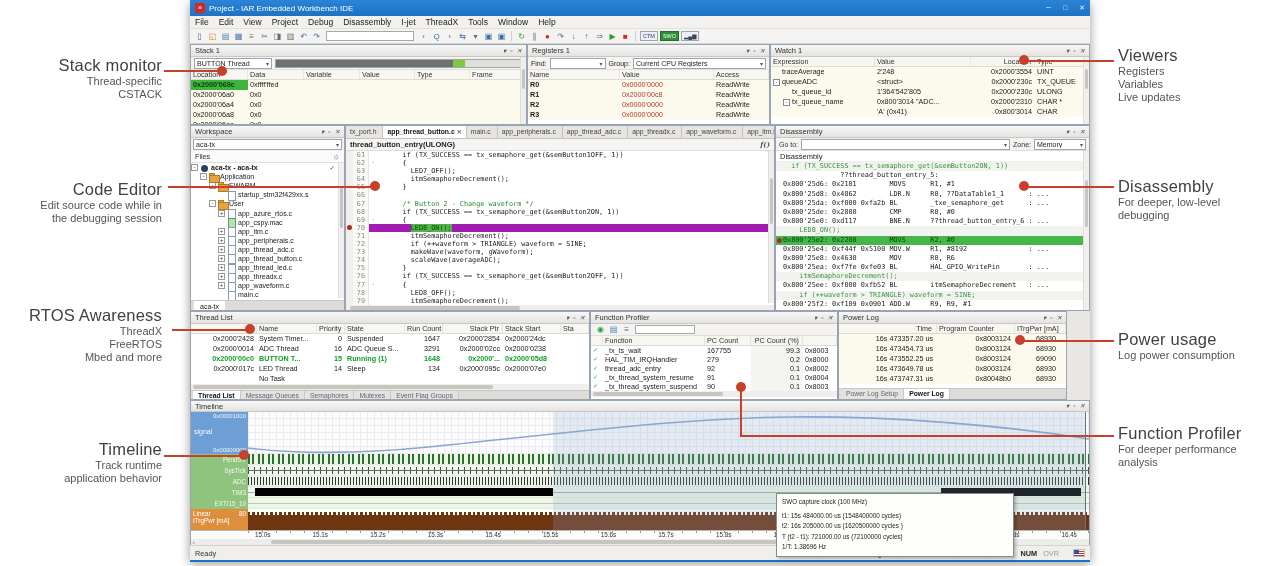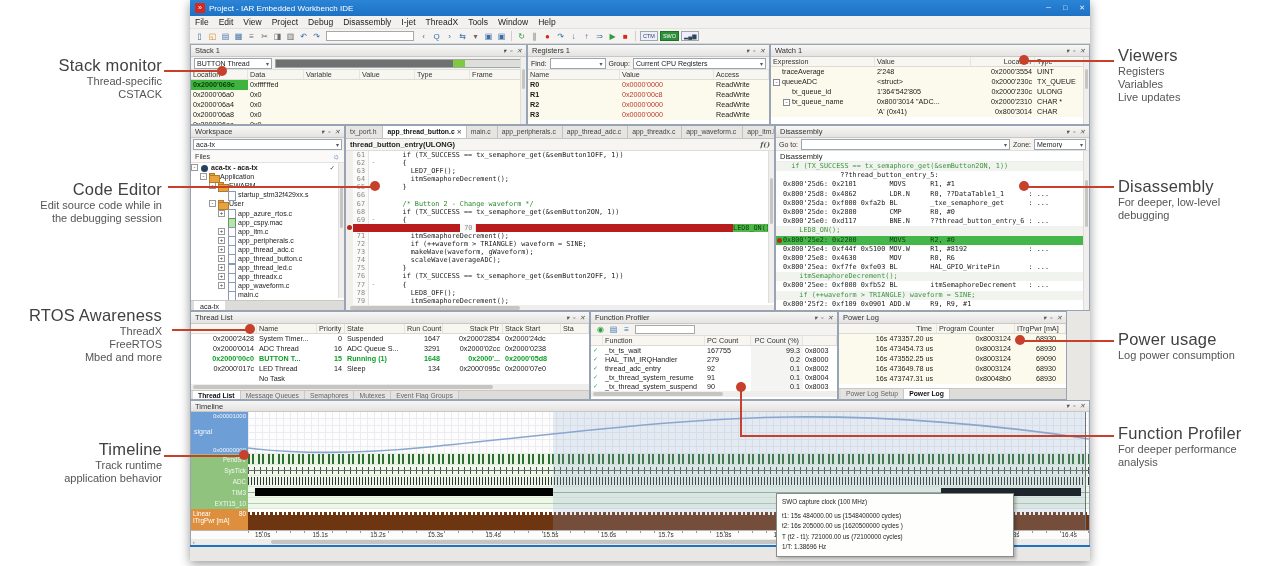--- a/index.html
+++ b/index.html
@@ -126,21 +126,21 @@
   .crumb .fx { margin-left:auto; font-style:italic; font-family:"DejaVu Serif", serif; font-size:7px; color:#555; }
   .code { height:154px; background:#fff; overflow:hidden; font-family:"DejaVu Sans Mono", monospace; font-size:6.8px; }
   .eline { display:flex; height:8.1px; line-height:8.1px; white-space:pre; }
   .eline .ebp { width:7px; flex:none; background:#f0efec; }
   .eline.bp .ebp::after { content:""; display:block; width:5px; height:5px; border-radius:50%; background:#b22a1a; margin:1.5px auto 0; }
   .eline .lnum { width:16px; flex:none; text-align:right; color:#888; padding-right:3px; background:#fafaf8; border-right:1px solid #e4e4e0; }
   .eline .efold { width:9px; flex:none; text-align:center; color:#666; font-size:5.5px; }
   .eline .efold:not(:empty) { line-height:7px; }
   .eline .ecode { white-space:pre; color:#222; }
   .eline.comment .ecode { color:#2a8a2a; }
-  .eline.current { background:#b91c1c;justify-content:space-between; }
+  .eline.current { background:#a21caf; }
   .ehl:not(:empty) { background:#4fb848; color:#0b3a0b; }
 
   
   .dis-tools { display:flex; align-items:center; height:13px; padding:0 3px; gap:3px; background:#f4f3f0;
                border-bottom:1px solid #e0dfdc; font-size:7px; color:#333; }
   .dis-sub { height:11px; line-height:11px; padding-left:4px; font-size:7.5px; color:#222; border-bottom:1px solid #eee; }
   .dis-lines { font-family:"DejaVu Sans Mono", monospace; font-size:6.8px; background:#fff; }
   .dline { display:flex; height:9.2px; line-height:9.2px; white-space:pre; }
   .dline .dbp { width:7px; flex:none; }
   .dline.bp .dbp::after { content:""; display:block; width:5px; height:5px; border-radius:50%; background:#b22a1a; margin:2px auto 0; }
@@ -1168,20 +1168,35 @@
         <div class="tt-title">SWO capture clock (100 MHz)</div>
         <div>
             <div>t1:  15s 484000.00 us (1548400000 cycles)</div>
             <div>t2:  16s 205000.00 us (1620500000 cycles )</div>
             <div>T (t2 - t1):  721000.00 us (72100000 cycles)</div>
             <div>1/T:  1.38696 Hz</div>
           </div>
       </div>
     </div>
 
+    <div class="statusbar">
+      <span>Ready</span>
+      <span class="sb-right">
+        <span class="sb-item">Errors 0, Warnings 0</span>
+        <span class="sb-item">Ln 70, Col 7</span>
+        <span class="sb-item">UTF-8</span>
+        <span class="sb-item" style="display:flex">
+
+        <span class="sb-flag dim">CAP</span>
+            <span class="sb-flag">NUM</span>
+            <span class="sb-flag dim">OVR</span>
+          </span>
+        <span class="usflag"></span>
+      </span>
+    </div>
     <div class="win-strip"></div>
   </div>
 
   <div class="ann ann-l" style="top:180px">
     <div class="ann-title">Code Editor</div>
     <div>
         <div class="ann-line">Edit source code while in</div>
         <div class="ann-line">the debugging session</div>
       </div>
   </div>

